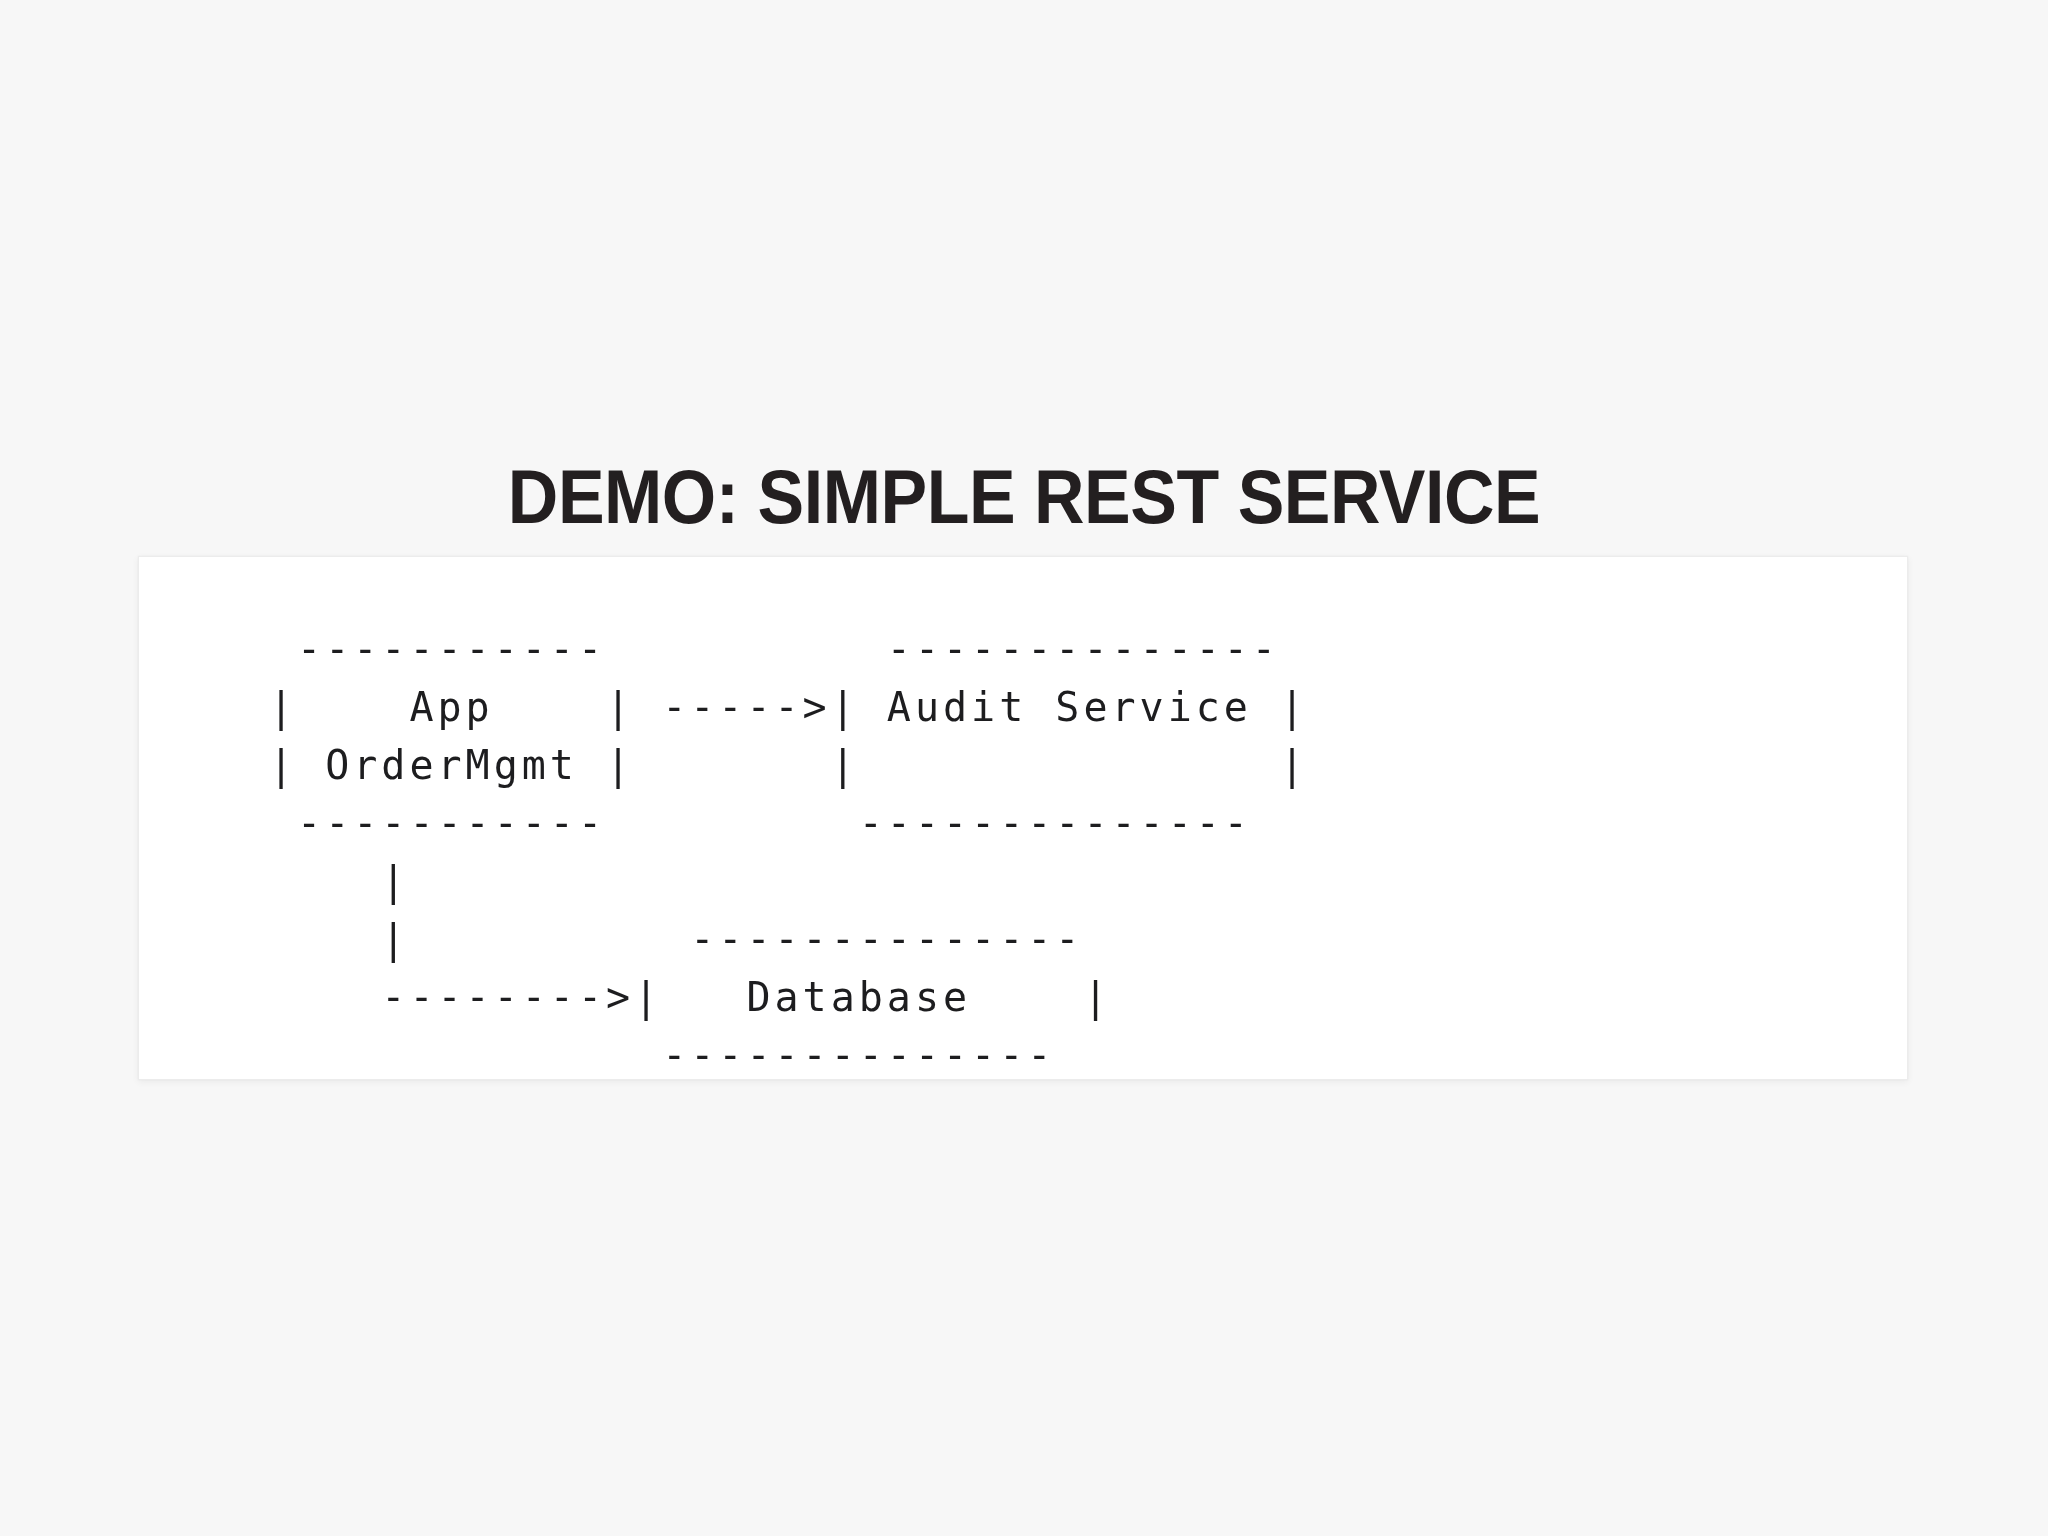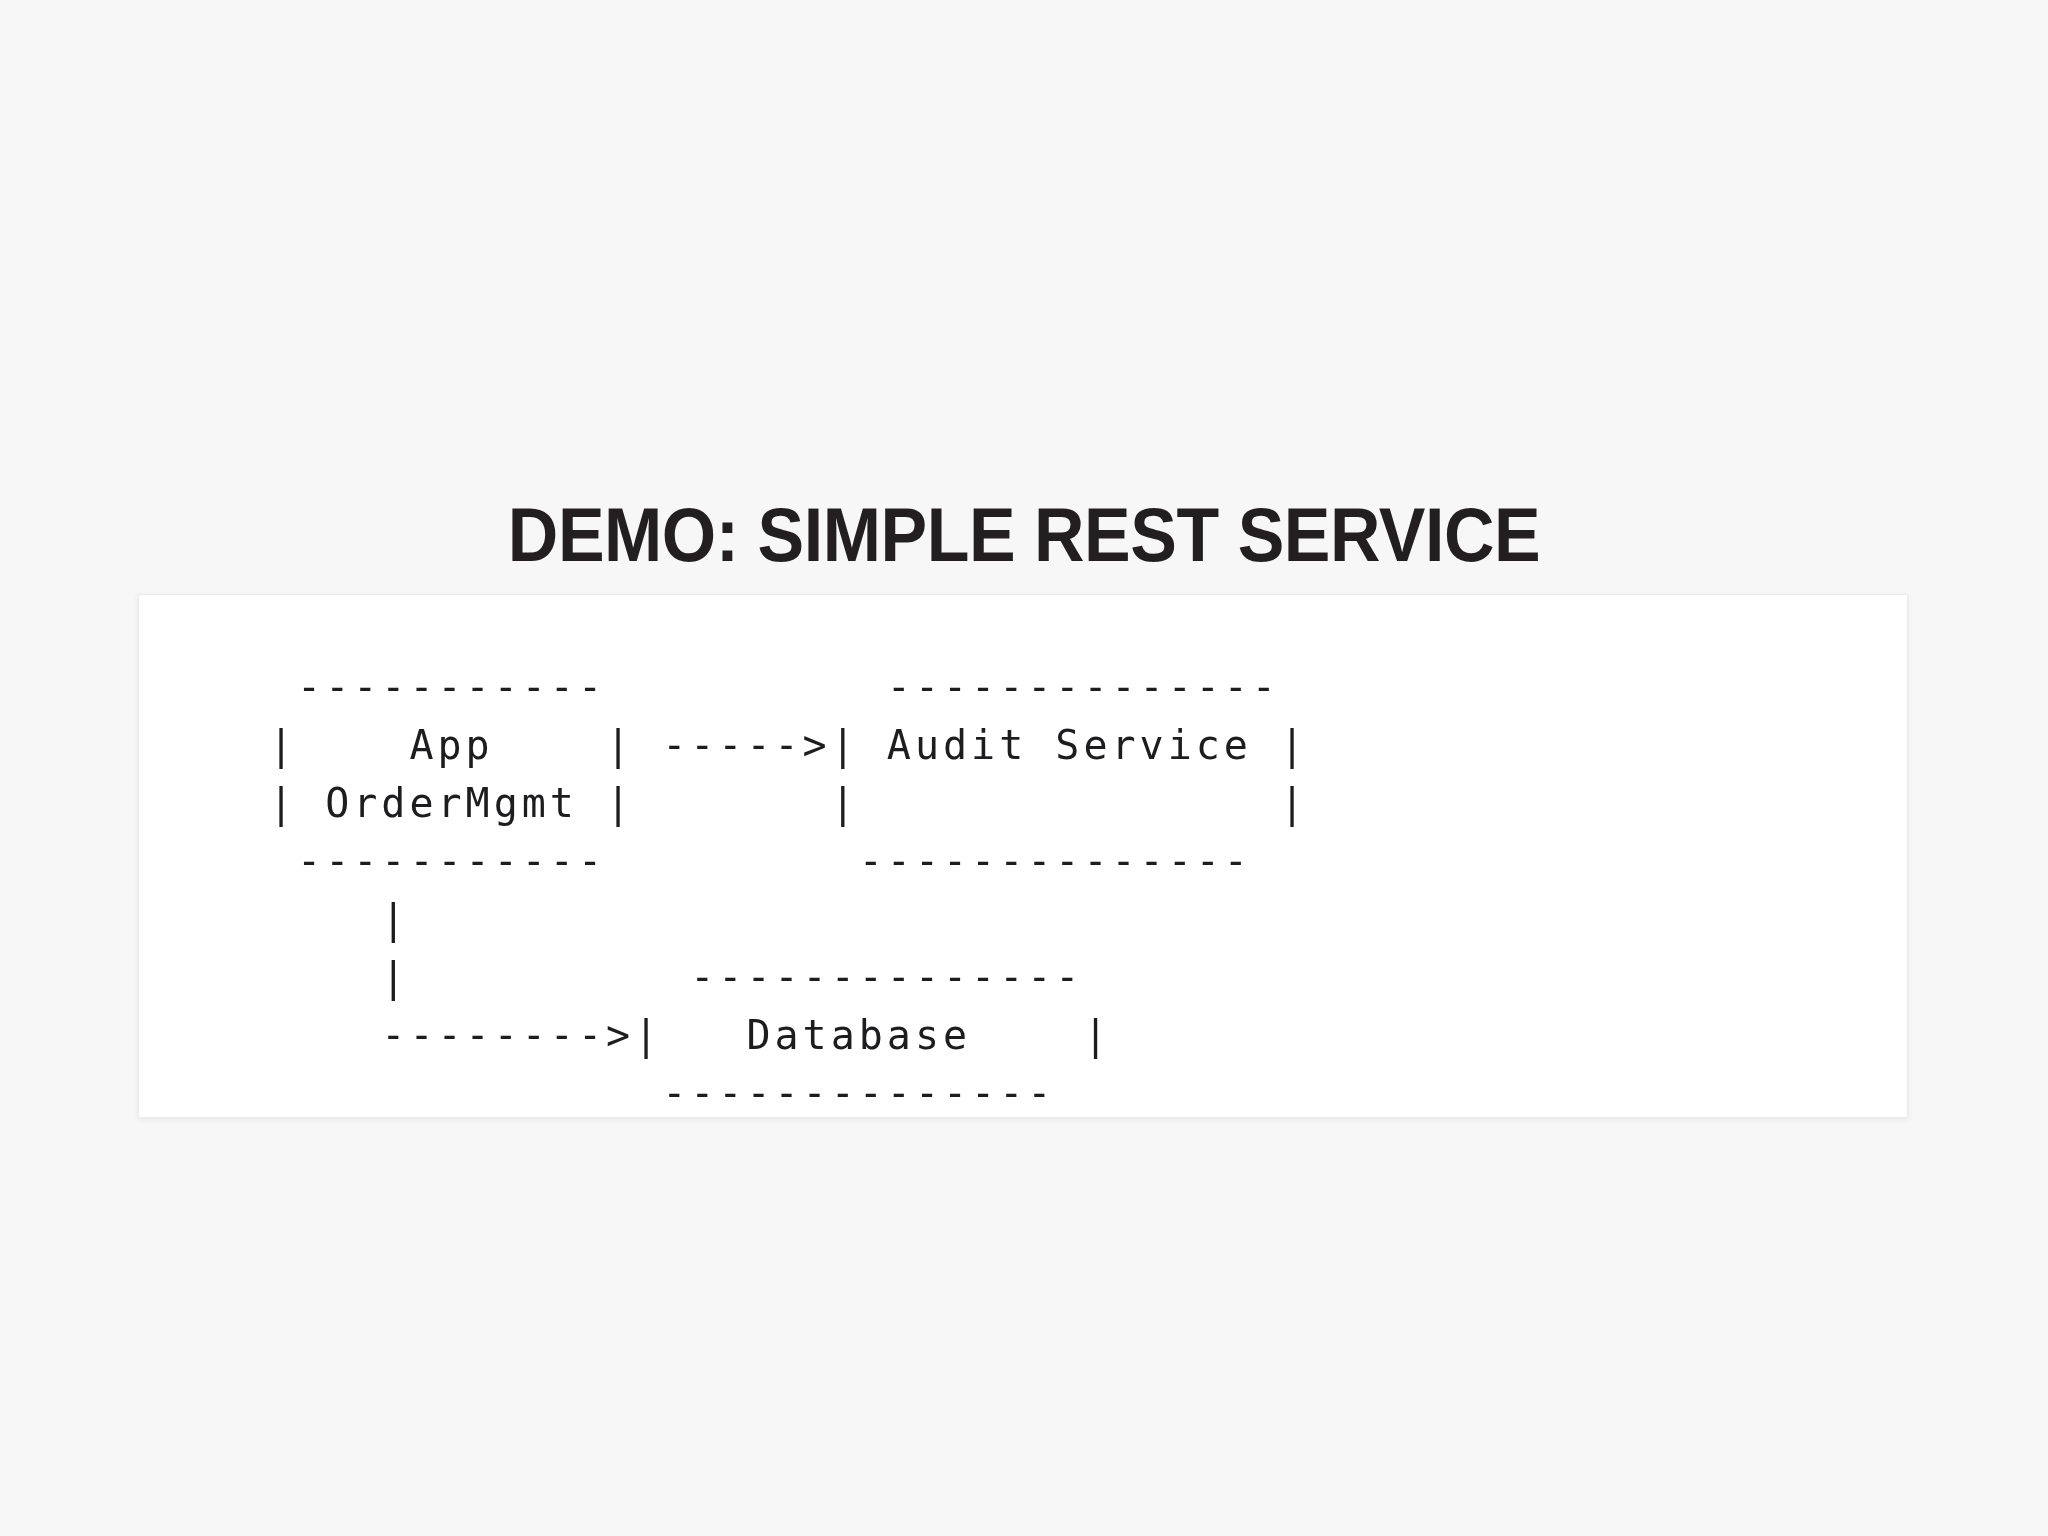--- a/index.html
+++ b/index.html
@@ -12,21 +12,20 @@
     height: 1536px;
     background: #f7f7f7;
     font-family: "Liberation Sans", sans-serif;
     overflow: hidden;
   }
   .slide {
     position: relative;
     width: 2048px;
     height: 1380px;
     background: #f7f7f7;
-    margin-top: 38px;
   }
   .slide-title {
     position: absolute;
     left: 0;
     top: 398px;
     width: 2048px;
     text-align: center;
     font-family: "Liberation Sans", sans-serif;
     font-weight: 700;
     font-size: 76px;

